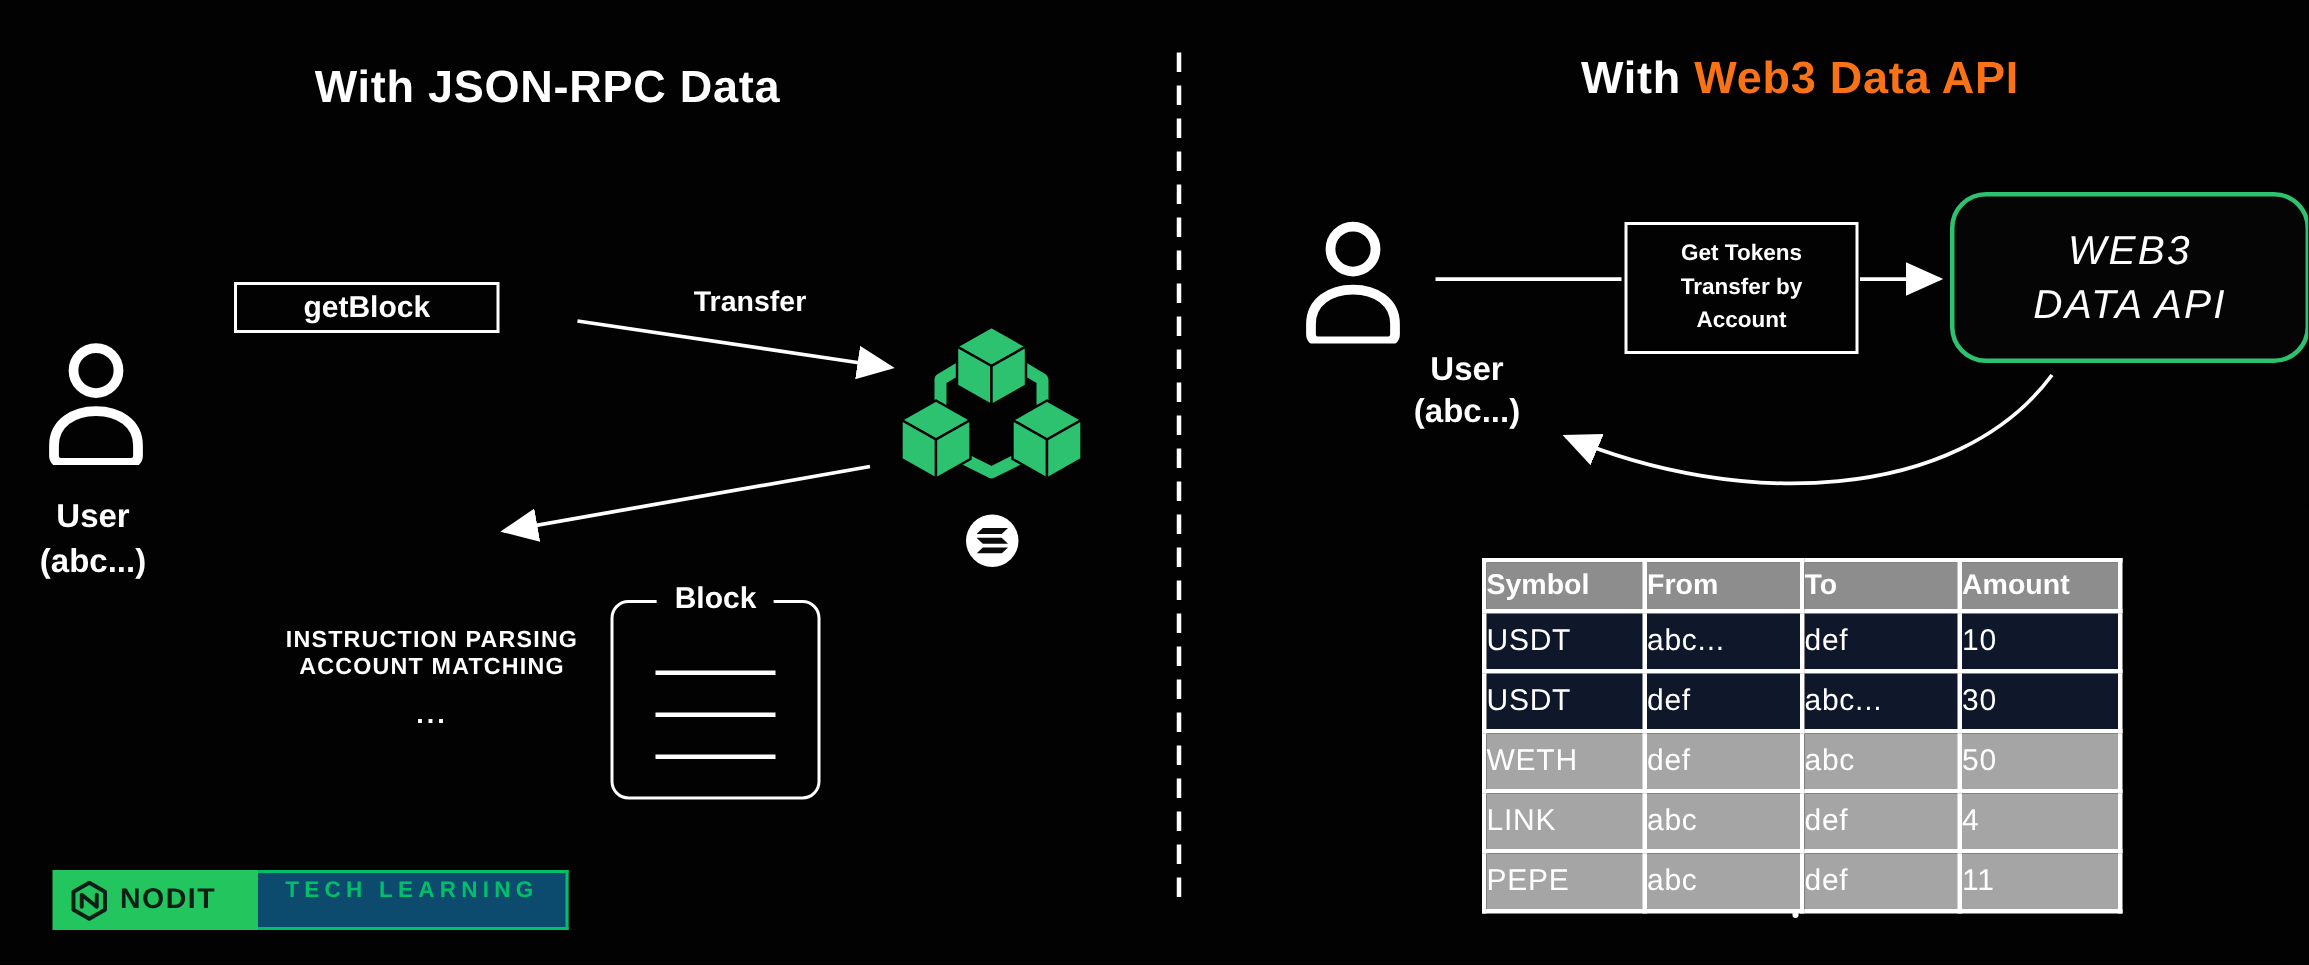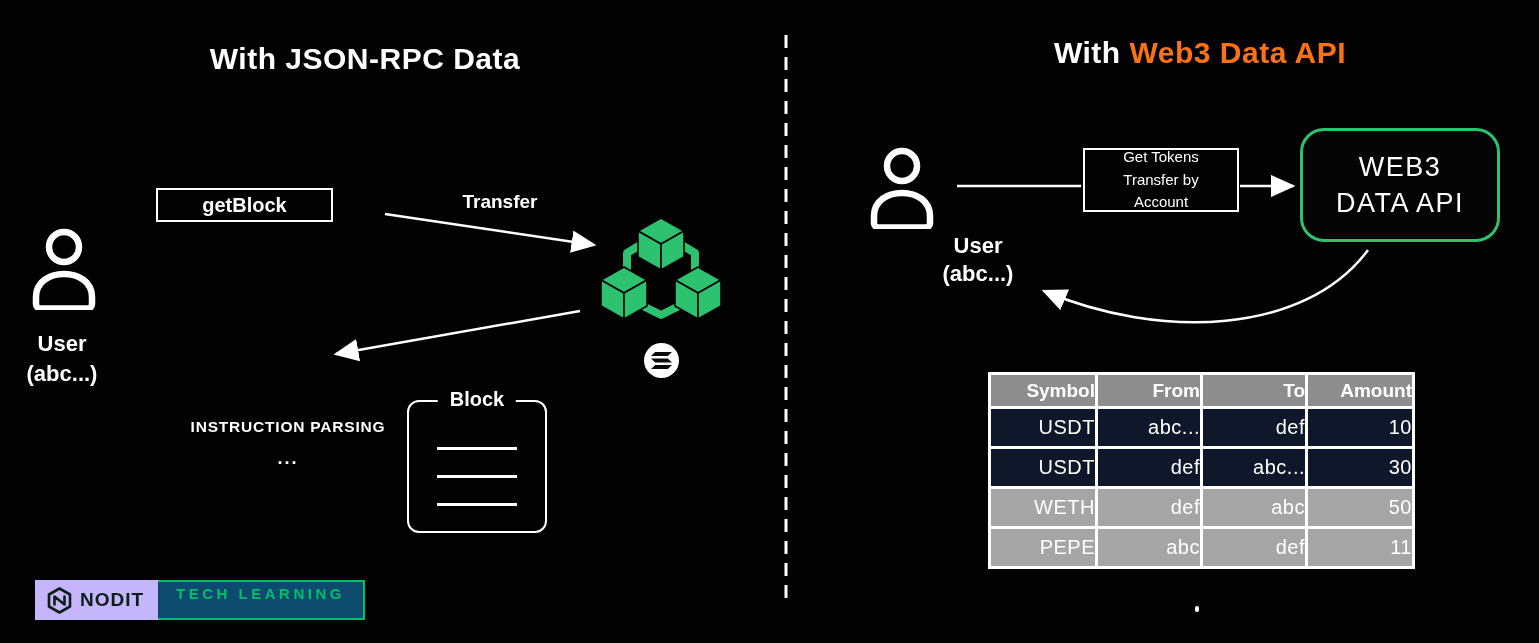--- a/index.html
+++ b/index.html
@@ -38,46 +38,46 @@
 
   
   .block-box { left:407px; top:400px; width:140px; height:133px;
     border:2.5px solid #fff; border-radius:12px; }
   .block-title { position:absolute; top:-14px; left:50%; transform:translateX(-50%);
     background:#020202; padding:0 12px; font-size:20px; font-weight:bold; white-space:nowrap; }
   .block-line { position:absolute; left:28px; width:80px; height:2.5px; background:#fff; }
 
   
   .api-box {
-    left:1083px; top:148px; width:156px; height:64px;
+    left:1083px; top:148px; width:156px; height:88px;
     border:2.5px solid #fff; display:flex; align-items:center; justify-content:center;
-    text-align:center; font-size:15px; font-weight:normal; line-height:1.5; white-space:pre-line;
+    text-align:center; font-size:15px; font-weight:bold; line-height:1.5; white-space:pre-line;
   }
   .web3-box {
-    left:1300px; top:128px; width:200px; height:114px;
+    left:1300px; top:128px; width:240px; height:114px;
     border:3px solid #2cc26f; border-radius:24px; background:#050505;
     display:flex; flex-direction:column; align-items:center; justify-content:center;
-    font-size:27px; letter-spacing:1.5px; line-height:1.35; font-weight:400;
+    font-size:27px; letter-spacing:1.5px; line-height:1.35; font-weight:400;font-style:italic;
   }
 
   
   table.transfers { left:988px; top:372px; border-collapse:collapse; table-layout:fixed; }
   table.transfers th, table.transfers td {
-    border:3px solid #fff; text-align:right; vertical-align:middle; color:#fff; overflow:hidden;
+    border:3px solid #fff; text-align:left; vertical-align:middle; color:#fff; overflow:hidden;
   }
   table.transfers th { background:#8d8d8d; font-size:19px; font-weight:bold; height:34px; }
   table.transfers td { font-size:20px; font-weight:400; height:40px; letter-spacing:.5px; }
   tr.row-dark td { background:#0f172a; }
   tr.row-gray td { background:#a5a5a5; }
 
   .cursor-dot { left:1195px; top:606px; width:4px; height:6px; background:#fff; border-radius:2px; }
 
   
   .badge { left:35px; top:580px; height:40px; display:flex; }
-  .badge-brand { background:#c4b5fd; display:flex; align-items:center; gap:8px; padding:0 14px 0 12px; }
+  .badge-brand { background:#22c55e; display:flex; align-items:center; gap:8px; padding:0 28px 0 12px; }
   .badge-brand .brand-text { color:#0c1f17; font-size:19px; font-weight:bold; letter-spacing:1px; }
   .badge-tag { border:2px solid #00bf6b; border-left:none; background:#0c4a6e;
     display:flex; align-items:flex-end; padding:16px 18px; }
   .badge-tag .tag-text { color:#00bf6b; font-size:15px; font-weight:bold; letter-spacing:3.5px; white-space:nowrap; }
 
   .solana-badge { left:644px; top:343px; width:35px; height:35px; background:#fff; border-radius:50%;
     display:flex; align-items:center; justify-content:center; }
 </style>
 </head>
 <body>
@@ -144,20 +144,21 @@
       <g fill="#0b0b0b">
         <path d="M4.2 0 H21 L16.8 4 H0 Z"></path>
         <path d="M0 6.5 H16.8 L21 10.5 H4.2 Z"></path>
         <path d="M4.2 13 H21 L16.8 17 H0 Z"></path>
       </g>
     </svg>
   </div>
 
   <div class="abs processing">
     <div>INSTRUCTION PARSING</div>
+    <div>ACCOUNT MATCHING</div>
     <div class="dots">...</div>
   </div>
 
   <div class="abs block-box">
     <div class="block-title">Block</div>
     <div class="block-line" style="top:45px;"></div>
     <div class="block-line" style="top:73px;"></div>
     <div class="block-line" style="top:101px;"></div>
   </div>
 
@@ -205,20 +206,26 @@
         <td>abc...</td>
         <td>30</td>
       </tr>
       <tr class="row-gray">
         <td>WETH</td>
         <td>def</td>
         <td>abc</td>
         <td>50</td>
       </tr>
       <tr class="row-gray">
+        <td>LINK</td>
+        <td>abc</td>
+        <td>def</td>
+        <td>4</td>
+      </tr>
+      <tr class="row-gray">
         <td>PEPE</td>
         <td>abc</td>
         <td>def</td>
         <td>11</td>
       </tr>
     </tbody>
   </table>
   <div class="abs cursor-dot"></div>
 
   <div class="abs badge">

